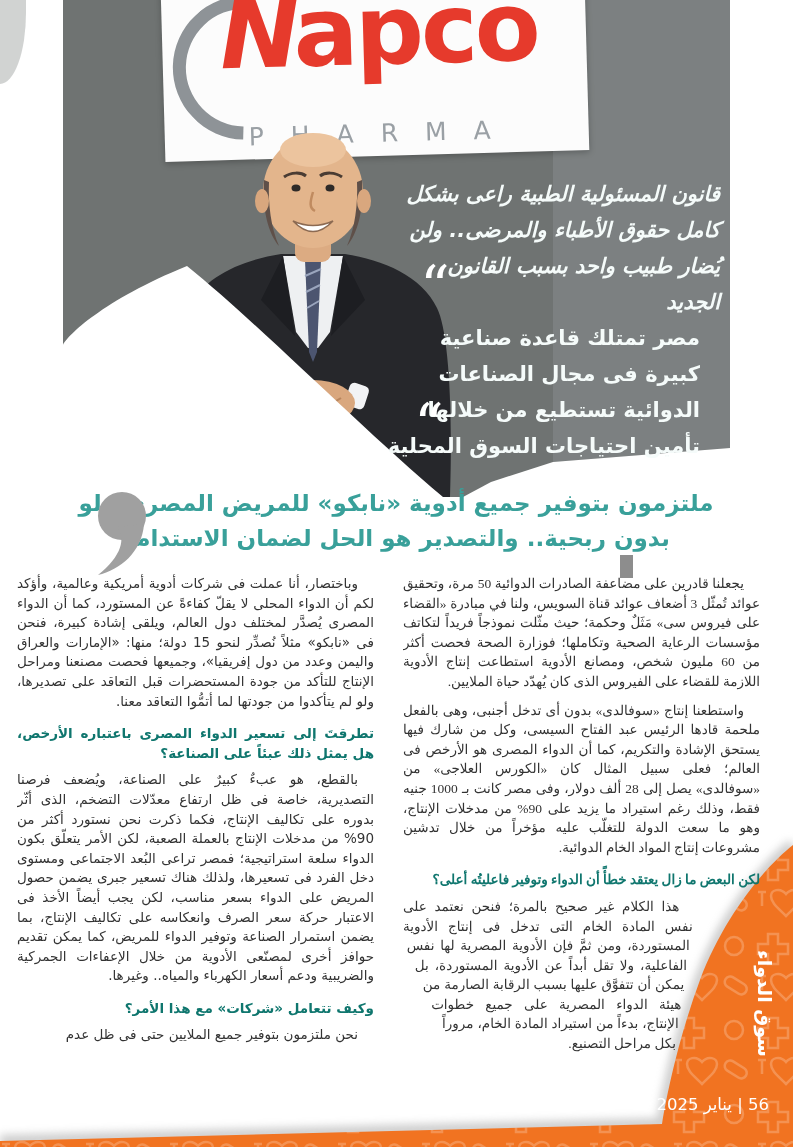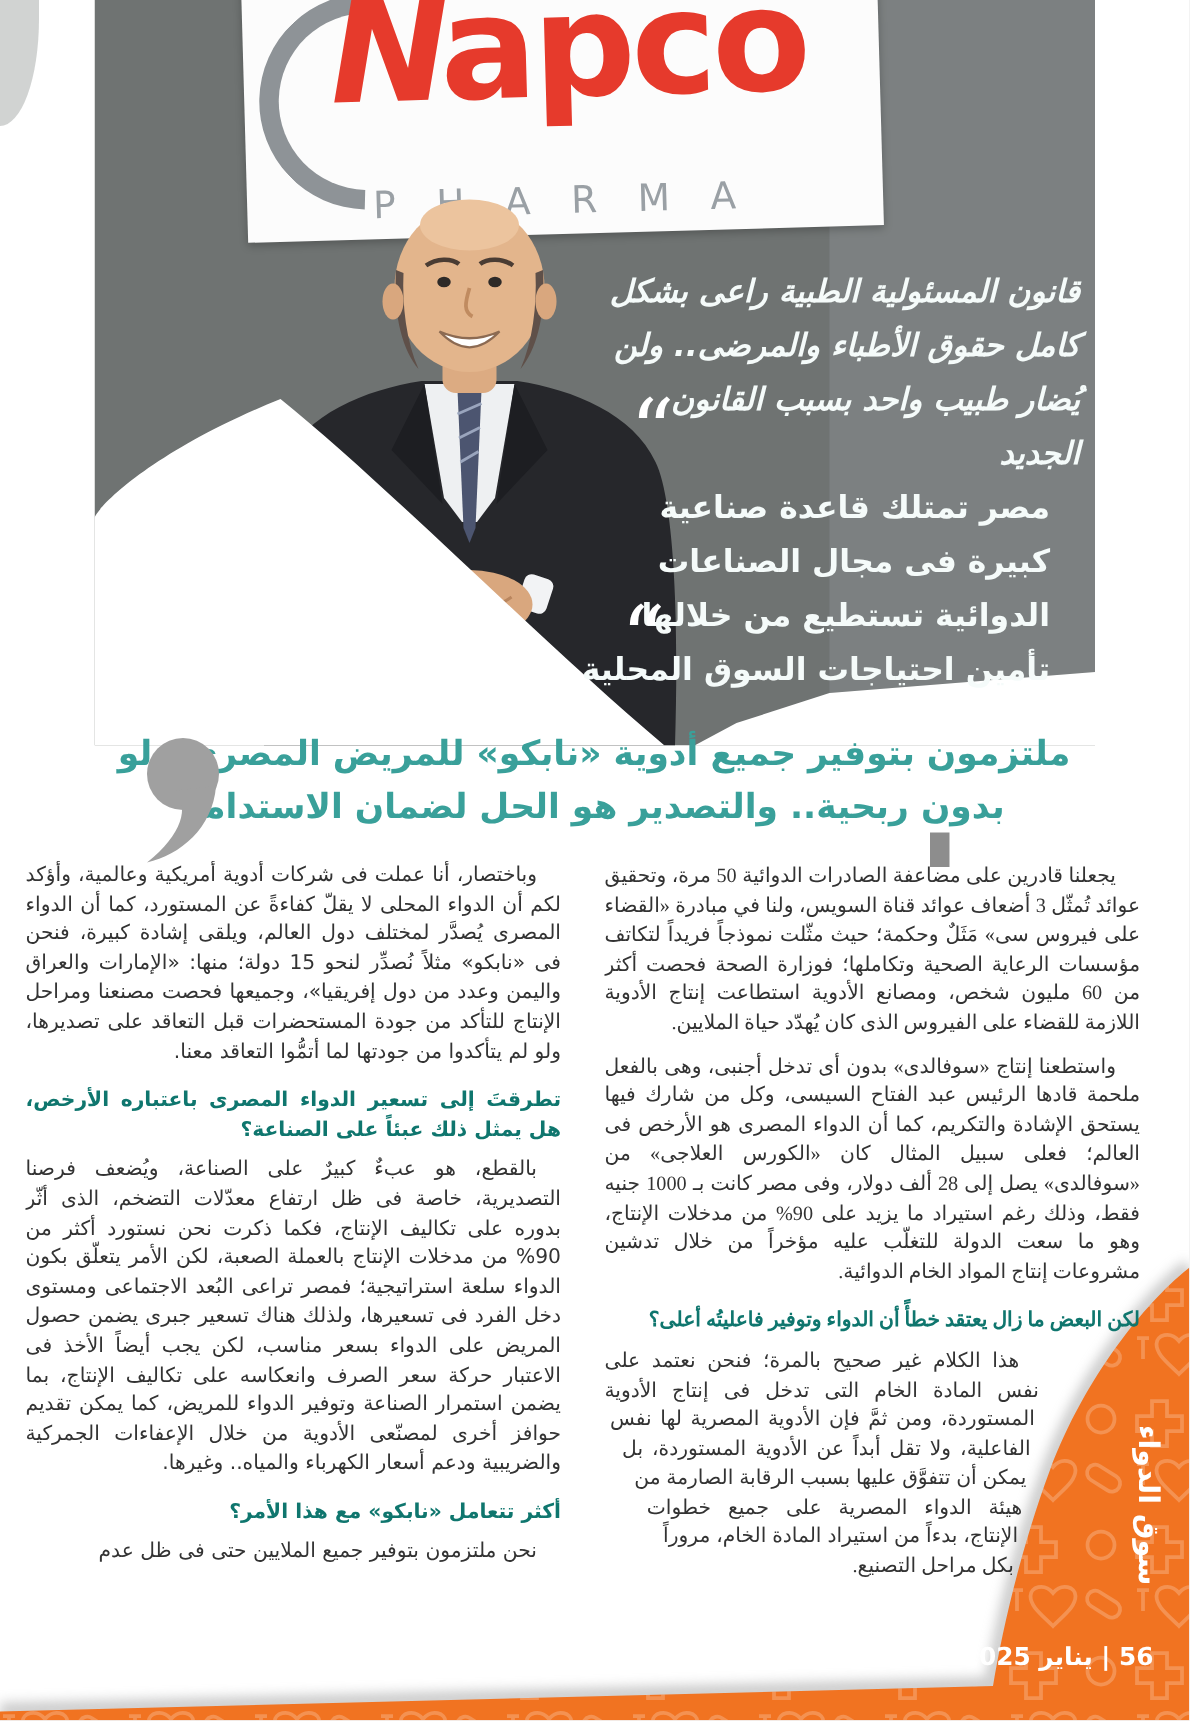--- a/index.html
+++ b/index.html
@@ -50,21 +50,21 @@
   .q{margin:13px 0 7px 0;font-weight:bold;color:#0f766e;font-size:13.5px;}
   .fr-curve{float:right;width:95px;height:200px;
             shape-outside:polygon(35% 0,100% 0,100% 100%,5% 100%);}
   .fl-curve{float:left;width:78px;height:200px;
             shape-outside:polygon(0% 25%,35% 58%,95% 100%,0% 100%);}
 
   
   .bottom-art{left:0;top:0;width:793px;height:1147px;pointer-events:none;}
   .vlabel{left:776px;top:950px;transform:rotate(90deg);transform-origin:0 0;
           color:#ffffff;font-size:19px;font-weight:bold;direction:rtl;white-space:nowrap;}
-  .footer{right:24px;top:1095px;color:#ffffff;font-size:16.5px;font-weight:bold;
+  .footer{right:24px;top:1095px;color:#ffffff;font-size:16.5px;font-weight:normal;
           direction:rtl;white-space:nowrap;}
 </style>
 </head>
 <body>
 
 <div class="page">
 
   <div class="abs corner-wedge"></div>
 
   <div class="abs photo">
@@ -157,20 +157,20 @@
       <span class="fr-curve"></span>
       <span class="fl-curve"></span>
       <span>هذا الكلام غير صحيح بالمرة؛ فنحن نعتمد على نفس المادة الخام التى تدخل فى إنتاج الأدوية المستوردة، ومن ثمَّ فإن الأدوية المصرية لها نفس الفاعلية، ولا تقل أبداً عن الأدوية المستوردة، بل يمكن أن تتفوَّق عليها بسبب الرقابة الصارمة من هيئة الدواء المصرية على جميع خطوات الإنتاج، بدءاً من استيراد المادة الخام، مروراً بكل مراحل التصنيع.</span>
     </div>
   </div>
 
   <div class="abs col col-left">
     <div class="para">وباختصار، أنا عملت فى شركات أدوية أمريكية وعالمية، وأؤكد لكم أن الدواء المحلى لا يقلّ كفاءةً عن المستورد، كما أن الدواء المصرى يُصدَّر لمختلف دول العالم، ويلقى إشادة كبيرة، فنحن فى «نابكو» مثلاً نُصدِّر لنحو 15 دولة؛ منها: «الإمارات والعراق واليمن وعدد من دول إفريقيا»، وجميعها فحصت مصنعنا ومراحل الإنتاج للتأكد من جودة المستحضرات قبل التعاقد على تصديرها، ولو لم يتأكدوا من جودتها لما أتمُّوا التعاقد معنا.</div>
     <div class="q">تطرقتَ إلى تسعير الدواء المصرى باعتباره الأرخص، هل يمثل ذلك عبئاً على الصناعة؟</div>
     <div class="para">بالقطع، هو عبءٌ كبيرٌ على الصناعة، ويُضعف فرصنا التصديرية، خاصة فى ظل ارتفاع معدّلات التضخم، الذى أثّر بدوره على تكاليف الإنتاج، فكما ذكرت نحن نستورد أكثر من 90% من مدخلات الإنتاج بالعملة الصعبة، لكن الأمر يتعلّق بكون الدواء سلعة استراتيجية؛ فمصر تراعى البُعد الاجتماعى ومستوى دخل الفرد فى تسعيرها، ولذلك هناك تسعير جبرى يضمن حصول المريض على الدواء بسعر مناسب، لكن يجب أيضاً الأخذ فى الاعتبار حركة سعر الصرف وانعكاسه على تكاليف الإنتاج، بما يضمن استمرار الصناعة وتوفير الدواء للمريض، كما يمكن تقديم حوافز أخرى لمصنّعى الأدوية من خلال الإعفاءات الجمركية والضريبية ودعم أسعار الكهرباء والمياه.. وغيرها.</div>
-    <div class="q">أكثر تتعامل «نابكو» مع هذا الأمر؟</div>
+    <div class="q">وكيف تتعامل «شركات» مع هذا الأمر؟</div>
     <div class="para">نحن ملتزمون بتوفير جميع الملايين حتى فى ظل عدم</div>
   </div>
 
   <div class="abs vlabel">سوق الدواء</div>
   <div class="abs footer">56 | يناير 2025</div>
 
 </div>
 
 </body></html>

